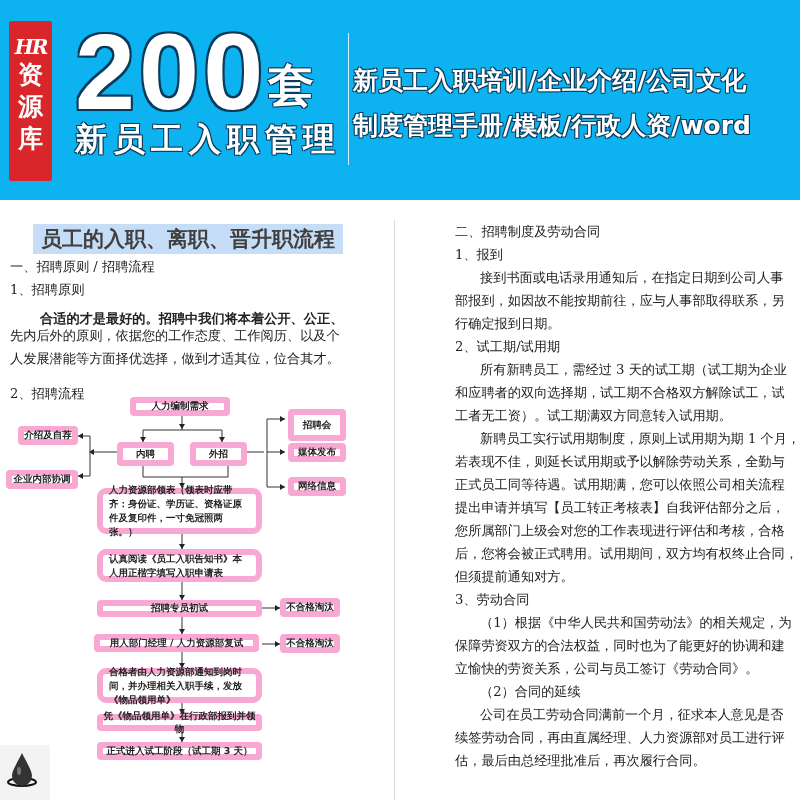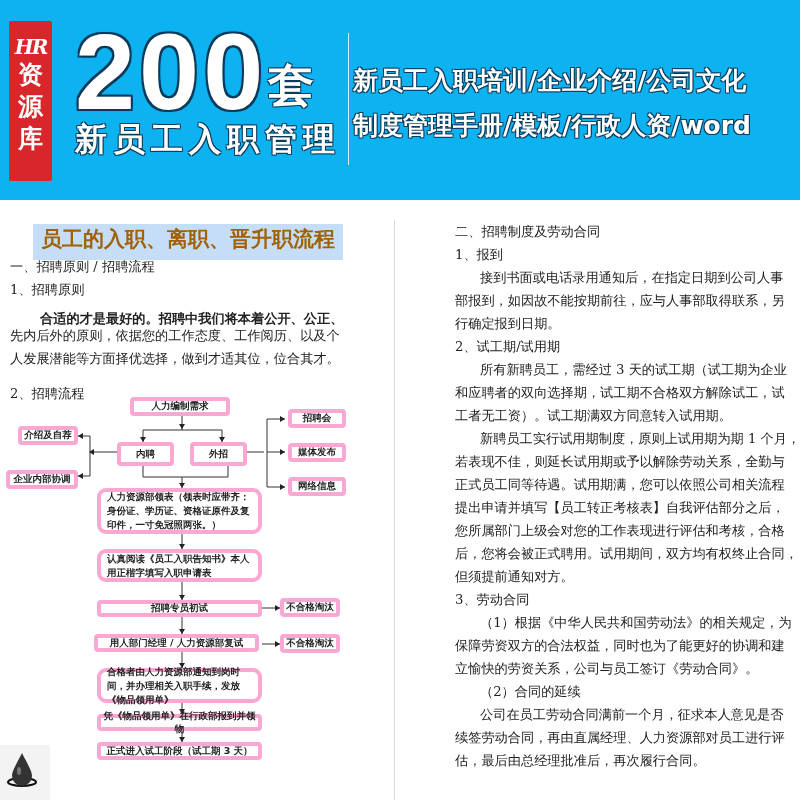--- a/index.html
+++ b/index.html
@@ -8,25 +8,25 @@
   .badge { position:absolute; left:9px; top:21px; width:43px; height:160px; background:#d8262a; border-radius:2px; color:#fff; text-align:center; }
   .badge .hr { font-family:"DejaVu Serif", serif; font-style:italic; font-weight:bold; font-size:20px; margin-top:14px; letter-spacing:-2px; }
   .badge .ch { font-size:25px; line-height:32px; font-weight:bold; }
   .big-num { position:absolute; left:75px; top:22px; font-family:"Liberation Sans", sans-serif; font-weight:bold; font-size:108px; line-height:100px; color:#fff; letter-spacing:4px; text-shadow:0 0 3px #0a3b5a, 2px 2px 0 #0a3b5a, -2px -2px 0 #0a3b5a, 2px -2px 0 #0a3b5a, -2px 2px 0 #0a3b5a; }
   .set-ch { position:absolute; left:268px; top:55px; font-size:46px; font-weight:bold; color:#fff; text-shadow:1px 1px 0 #0a3b5a,-1px -1px 0 #0a3b5a,1px -1px 0 #0a3b5a,-1px 1px 0 #0a3b5a; }
   .sub-title { position:absolute; left:75px; top:118px; font-size:32px; font-weight:bold; color:#fff; letter-spacing:6px; text-shadow:1px 1px 0 #0a3b5a,-1px -1px 0 #0a3b5a,1px -1px 0 #0a3b5a,-1px 1px 0 #0a3b5a; }
   .vdiv { position:absolute; left:348px; top:33px; width:1px; height:132px; background:#cfefff; }
   .tag-line { position:absolute; left:353px; font-size:25px; font-weight:bold; color:#fff; white-space:nowrap; letter-spacing:0px; text-shadow:1px 1px 0 #0a3b5a,-1px -1px 0 #0a3b5a,1px -1px 0 #0a3b5a,-1px 1px 0 #0a3b5a; }
   .tag1 { top:64px; } .tag2 { top:109px; }
 
-  .doc-title { position:absolute; left:33px; top:224px; height:36px; padding:0 8px; background:#c6ddf7; font-family:"DejaVu Serif", serif; font-weight:bold; font-size:21px; line-height:30px; color:#a16207;text-align:right; }
+  .doc-title { position:absolute; left:33px; top:224px; height:30px; padding:0 8px; background:#c6ddf7; font-family:"DejaVu Serif", serif; font-weight:bold; font-size:21px; line-height:30px; color:#404040;text-align:right; }
   .col-div { position:absolute; left:394px; top:220px; width:1px; height:580px; background:#d9d9d9; }
   .txt { position:absolute; font-family:"DejaVu Serif", serif; font-size:13.2px; color:#222; white-space:nowrap; line-height:22px; }
 
-  .fc-box { position:absolute; border:4px solid #f9a8d4; border-radius:4px; background:#fff; font-family:"DejaVu Sans", sans-serif; font-size:9.5px; font-weight:bold; color:#222; display:flex; align-items:center; justify-content:center; text-align:center; box-sizing:border-box; }
+  .fc-box { position:absolute; border:6px solid #f9a8d4; border-radius:4px; background:#fff; font-family:"DejaVu Sans", sans-serif; font-size:9.5px; font-weight:bold; color:#222; display:flex; align-items:center; justify-content:center; text-align:center; box-sizing:border-box; }
   .fc-box.left { justify-content:flex-start; text-align:left; padding:3px 6px; line-height:14px; }
   .fc-box.round { border-radius:9px; }
   svg.lines { position:absolute; left:0; top:0; }
   .drop { position:absolute; left:0; top:745px; width:50px; height:55px; background:#f3f3f3; }
 </style>
 </head>
 <body>
 
 <div class="banner">
   <div class="badge">
@@ -99,21 +99,21 @@
     <polygon points="275,605 275,611 280,608"></polygon>
     <polygon points="275,641 275,647 280,644"></polygon>
   </g>
 </svg>
 
 <div class="fc-box" style="left:130px;top:397px;width:100px;height:19px;">人力编制需求</div>
 <div class="fc-box" style="left:117px;top:442px;width:57px;height:24px;">内聘</div>
 <div class="fc-box" style="left:190px;top:442px;width:57px;height:24px;">外招</div>
 <div class="fc-box" style="left:18px;top:426px;width:60px;height:19px;">介绍及自荐</div>
 <div class="fc-box" style="left:6px;top:470px;width:72px;height:19px;">企业内部协调</div>
-<div class="fc-box" style="left:288px;top:409px;width:58px;height:19px;">招聘会</div>
+<div class="fc-box" style="left:288px;top:409px;width:58px;height:32px;">招聘会</div>
 <div class="fc-box" style="left:288px;top:443px;width:58px;height:19px;">媒体发布</div>
 <div class="fc-box" style="left:288px;top:477px;width:58px;height:19px;">网络信息</div>
 <div class="fc-box left round" style="left:97px;top:488px;width:165px;height:46px;">人力资源部领表（领表时应带齐：身份证、学历证、资格证原件及复印件，一寸免冠照两张。）</div>
 <div class="fc-box left round" style="left:97px;top:549px;width:165px;height:33px;">认真阅读《员工入职告知书》本人用正楷字填写入职申请表</div>
 <div class="fc-box" style="left:97px;top:600px;width:165px;height:17px;">招聘专员初试</div>
 <div class="fc-box" style="left:94px;top:634px;width:165px;height:18px;">用人部门经理 / 人力资源部复试</div>
 <div class="fc-box left round" style="left:97px;top:668px;width:165px;height:35px;">合格者由人力资源部通知到岗时间，并办理相关入职手续，发放《物品领用单》</div>
 <div class="fc-box" style="left:97px;top:714px;width:165px;height:17px;">凭《物品领用单》在行政部报到并领物</div>
 <div class="fc-box" style="left:97px;top:742px;width:165px;height:18px;">正式进入试工阶段（试工期 3 天）</div>
 <div class="fc-box" style="left:280px;top:598px;width:60px;height:19px;">不合格淘汰</div>

